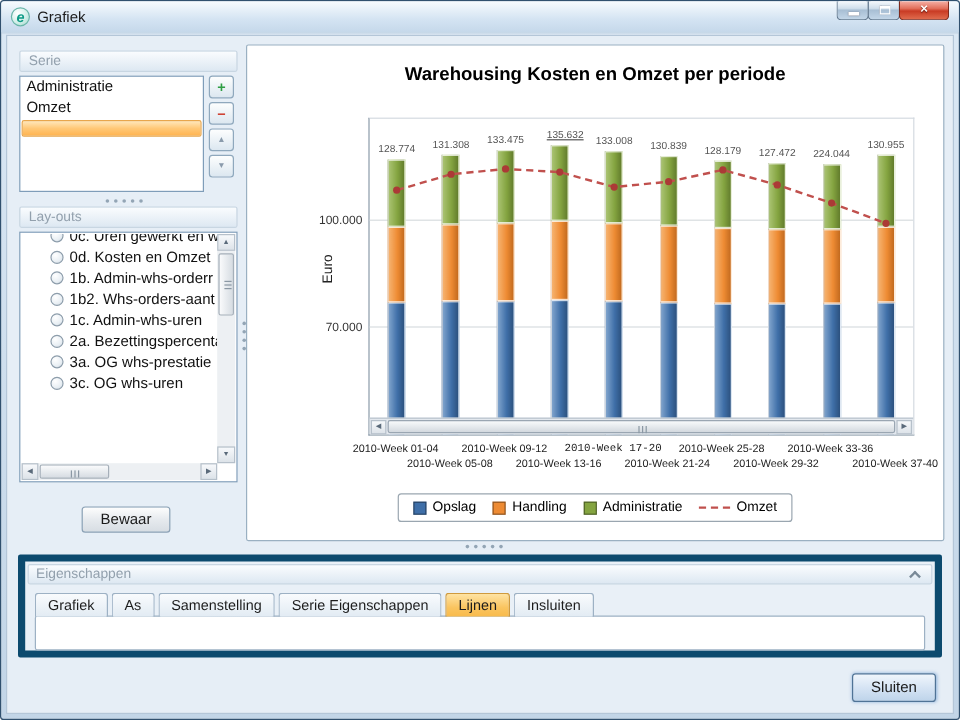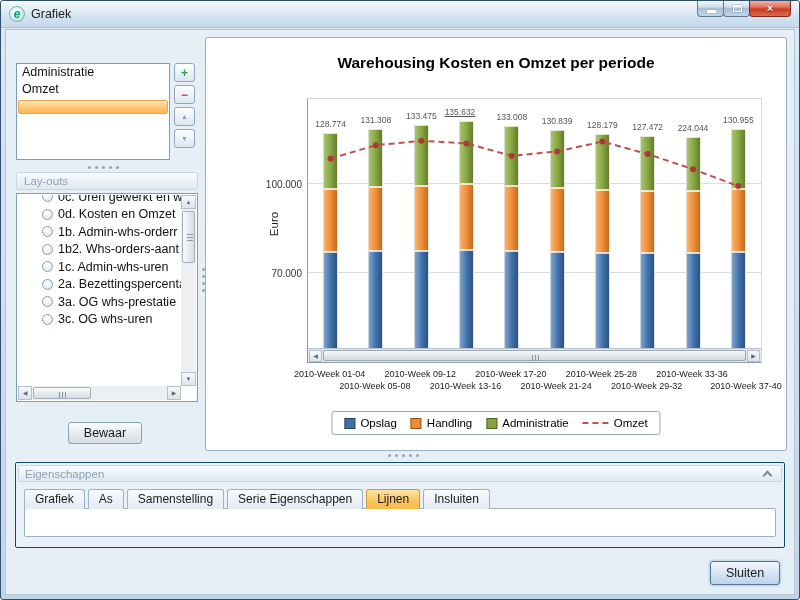--- a/index.html
+++ b/index.html
@@ -133,21 +133,21 @@
   .legend { position:absolute; left:50%; top:373px; transform:translateX(-50%);
     display:inline-flex; align-items:center; gap:14px; padding:5px 12px;
     background:#fff; border:1px solid #9aa6b0; border-radius:3px; font-size:11.5px;
     white-space:nowrap; }
   .legend-item { display:flex; align-items:center; gap:5px; }
   .swatch { width:11px; height:11px; border:1px solid rgba(0,0,0,.4); }
   .line-sample { width:26px; height:0; border-top:2px dashed #c0504d; }
 
   
   .props-panel { position:absolute; left:9px; right:9px; top:432px; height:86px;
-    background:#e9f0f7; border:1px solid #0c4a6e; border-radius:2px; }
+    background:#e9f0f7; border:6px solid #0c4a6e; border-radius:2px; }
   .props-header { position:absolute; left:2px; right:2px; top:2px; height:17px;
     background:linear-gradient(#fafcfe,#dde8f2); border:1px solid #c8d6e2; border-radius:2px;
     font-size:11.5px; color:#92a0ad; line-height:16px; padding-left:6px; }
   .chev { position:absolute; right:10px; top:6px; width:7px; height:7px;
     border-top:2px solid #7a8a98; border-left:2px solid #7a8a98; transform:rotate(45deg); }
   .tabs { position:absolute; left:8px; top:26px; height:20px; display:flex; align-items:flex-end; z-index:2; }
   .tab { height:20px; line-height:19px; padding:0 10px; margin-right:3px; font-size:12px;
     color:#1c1c1c; background:linear-gradient(#f9fbfd,#e2ebf3);
     border:1px solid #9db1c4; border-bottom:none; border-radius:3px 3px 0 0; }
   .tab.active { background:linear-gradient(#fee3a3,#fac45f 60%,#f8ba4b); border-color:#cf9a3e; }
@@ -171,20 +171,21 @@
       </div>
       <div class="win-btn close">
         <span class="glyph-close">×</span>
       </div>
     </div>
   </div>
 
   <div class="content">
 
     <div class="serie-panel">
+      <div class="panel-header">Serie</div>
       <div class="serie-list" id="serie-list">
           <div class="serie-item">Administratie</div>
           <div class="serie-item">Omzet</div>
           <div class="serie-selected"></div>
         </div>
       <div class="serie-buttons" id="serie-buttons">
           <div class="mini-btn">
             <span class="g" style="color: rgb(47, 158, 68);">+</span>
           </div>
           <div class="mini-btn">
@@ -284,21 +285,21 @@
           <div class="barseg" style="left: 60.4px; bottom: 111.1px; height: 64px; background: linear-gradient(90deg, rgb(246, 179, 112) 0%, rgb(238, 139, 51) 55%, rgb(194, 106, 31) 100%);"></div>
           <div class="barseg" style="left: 60.4px; bottom: 175px; height: 58.3px; background: linear-gradient(90deg, rgb(170, 195, 114) 0%, rgb(132, 164, 64) 55%, rgb(98, 124, 44) 100%);"></div>
           <div class="totallabel" style="left: 39.9px; bottom: 237.3px;">131.308</div>
           <div class="barseg" style="left: 105.8px; bottom: 0px; height: 111.1px; background: linear-gradient(90deg, rgb(127, 163, 204) 0%, rgb(63, 111, 168) 55%, rgb(44, 81, 126) 100%);"></div>
           <div class="barseg" style="left: 105.8px; bottom: 111.1px; height: 64.9px; background: linear-gradient(90deg, rgb(246, 179, 112) 0%, rgb(238, 139, 51) 55%, rgb(194, 106, 31) 100%);"></div>
           <div class="barseg" style="left: 105.8px; bottom: 175.9px; height: 61.3px; background: linear-gradient(90deg, rgb(170, 195, 114) 0%, rgb(132, 164, 64) 55%, rgb(98, 124, 44) 100%);"></div>
           <div class="totallabel" style="left: 85.3px; bottom: 241.2px;">133.475</div>
           <div class="barseg" style="left: 151px; bottom: 0px; height: 112px; background: linear-gradient(90deg, rgb(127, 163, 204) 0%, rgb(63, 111, 168) 55%, rgb(44, 81, 126) 100%);"></div>
           <div class="barseg" style="left: 151px; bottom: 112px; height: 65.8px; background: linear-gradient(90deg, rgb(246, 179, 112) 0%, rgb(238, 139, 51) 55%, rgb(194, 106, 31) 100%);"></div>
           <div class="barseg" style="left: 151px; bottom: 177.7px; height: 63.3px; background: linear-gradient(90deg, rgb(170, 195, 114) 0%, rgb(132, 164, 64) 55%, rgb(98, 124, 44) 100%);"></div>
-          <div class="totallabel" style="left: 124px; bottom: 245px; text-decoration: underline;">135.632</div>
+          <div class="totallabel" style="left: 135px; bottom: 245px; text-decoration: underline;">135.632</div>
           <div class="barseg" style="left: 196.3px; bottom: 0px; height: 111.1px; background: linear-gradient(90deg, rgb(127, 163, 204) 0%, rgb(63, 111, 168) 55%, rgb(44, 81, 126) 100%);"></div>
           <div class="barseg" style="left: 196.3px; bottom: 111.1px; height: 64.9px; background: linear-gradient(90deg, rgb(246, 179, 112) 0%, rgb(238, 139, 51) 55%, rgb(194, 106, 31) 100%);"></div>
           <div class="barseg" style="left: 196.3px; bottom: 175.9px; height: 60.4px; background: linear-gradient(90deg, rgb(170, 195, 114) 0%, rgb(132, 164, 64) 55%, rgb(98, 124, 44) 100%);"></div>
           <div class="totallabel" style="left: 175.8px; bottom: 240.4px;">133.008</div>
           <div class="barseg" style="left: 241.7px; bottom: 0px; height: 110.2px; background: linear-gradient(90deg, rgb(127, 163, 204) 0%, rgb(63, 111, 168) 55%, rgb(44, 81, 126) 100%);"></div>
           <div class="barseg" style="left: 241.7px; bottom: 110.2px; height: 64px; background: linear-gradient(90deg, rgb(246, 179, 112) 0%, rgb(238, 139, 51) 55%, rgb(194, 106, 31) 100%);"></div>
           <div class="barseg" style="left: 241.7px; bottom: 174.1px; height: 58.4px; background: linear-gradient(90deg, rgb(170, 195, 114) 0%, rgb(132, 164, 64) 55%, rgb(98, 124, 44) 100%);"></div>
           <div class="totallabel" style="left: 221.2px; bottom: 236.5px;">130.839</div>
           <div class="barseg" style="left: 286.9px; bottom: 0px; height: 109.3px; background: linear-gradient(90deg, rgb(127, 163, 204) 0%, rgb(63, 111, 168) 55%, rgb(44, 81, 126) 100%);"></div>
           <div class="barseg" style="left: 286.9px; bottom: 109.3px; height: 63.1px; background: linear-gradient(90deg, rgb(246, 179, 112) 0%, rgb(238, 139, 51) 55%, rgb(194, 106, 31) 100%);"></div>
@@ -346,21 +347,21 @@
           </div>
           <div class="legend-item">
             <span class="line-sample" style="border-top-color: rgb(192, 80, 77);"></span>
             <span>Omzet</span>
           </div>
         </div>
     <div class="xlabel" style="left: 78.7px; top: 331px;">2010-Week 01-04</div>
         <div class="xlabel" style="left: 123.9px; top: 343px;">2010-Week 05-08</div>
         <div class="xlabel" style="left: 169.3px; top: 331px;">2010-Week 09-12</div>
         <div class="xlabel" style="left: 214.5px; top: 343px;">2010-Week 13-16</div>
-        <div class="xlabel" style="left: 259.9px; top: 331px;">2010-Week 17-20</div>
+        <div class="xlabel" style="left: 259.9px; top: 331px; font-family: Liberation Mono, monospace;">2010-Week 17-20</div>
         <div class="xlabel" style="left: 305.1px; top: 343px;">2010-Week 21-24</div>
         <div class="xlabel" style="left: 350.4px; top: 331px;">2010-Week 25-28</div>
         <div class="xlabel" style="left: 395.7px; top: 343px;">2010-Week 29-32</div>
         <div class="xlabel" style="left: 441px; top: 331px;">2010-Week 33-36</div>
         <div class="xlabel" style="left: 495px; top: 343px;">2010-Week 37-40</div>
       </div>
 
     <div class="props-panel">
       <div class="props-header">
         <span>Eigenschappen</span>

